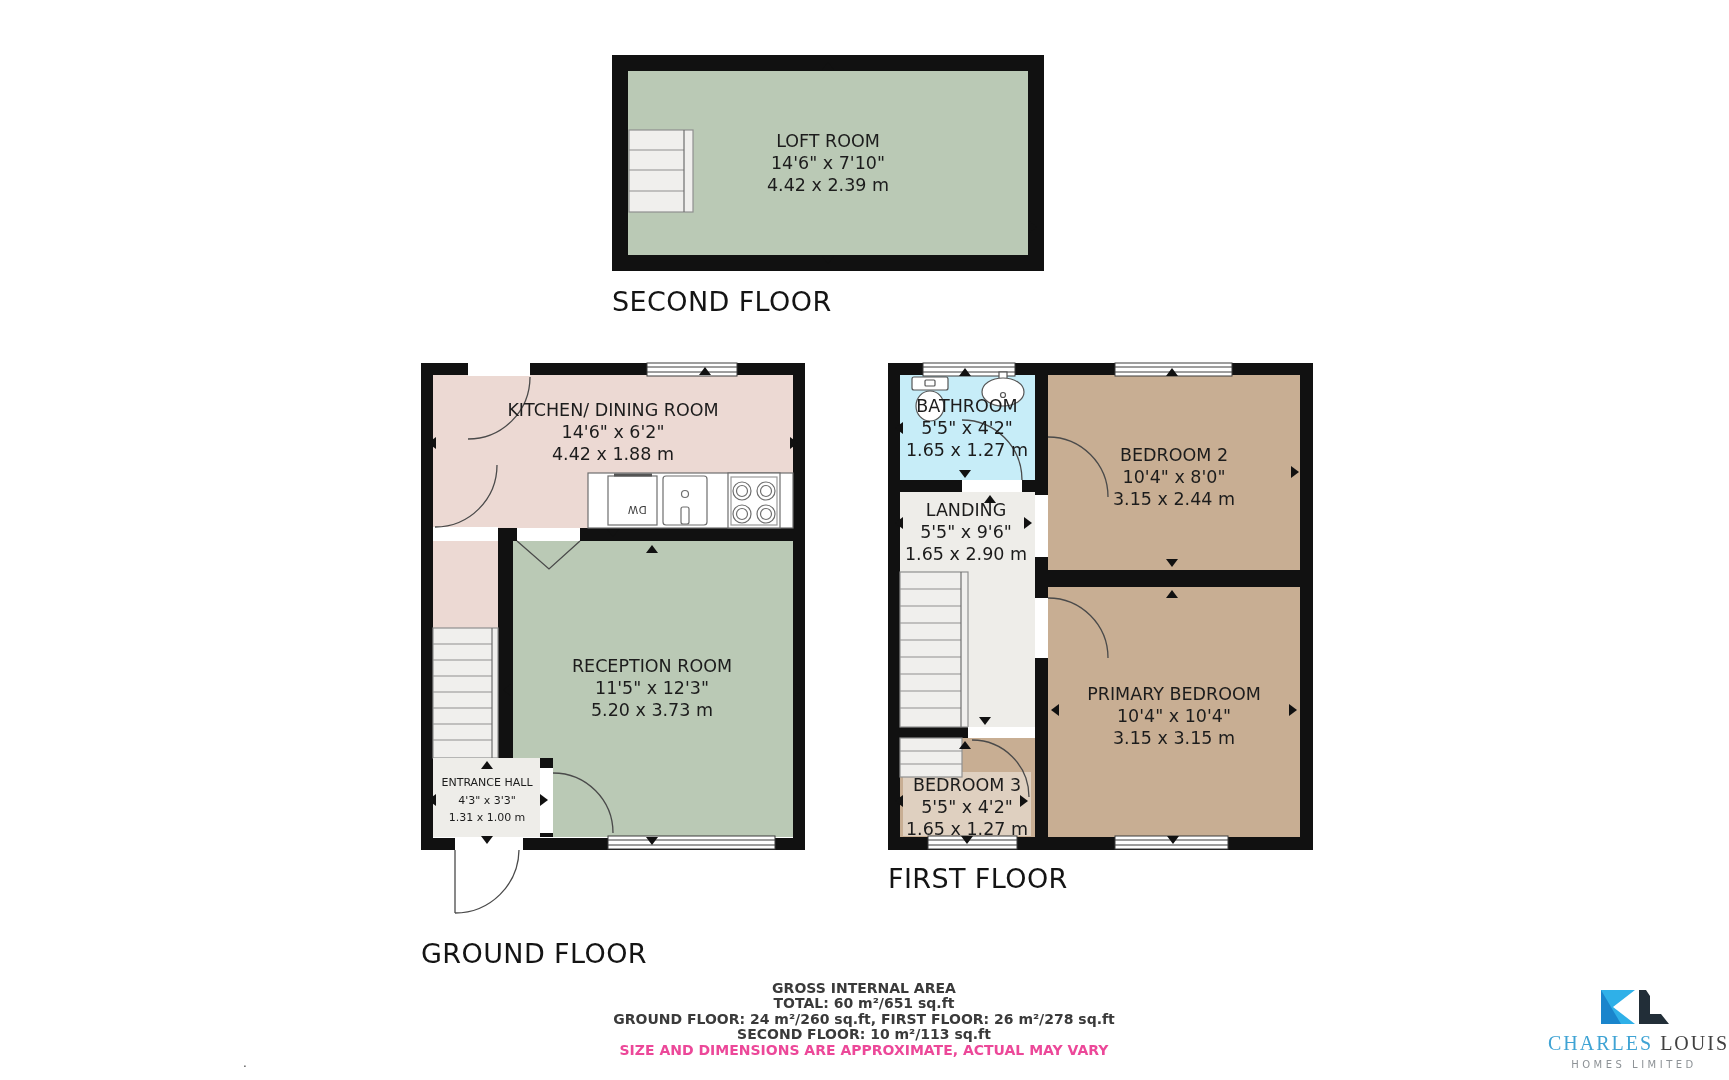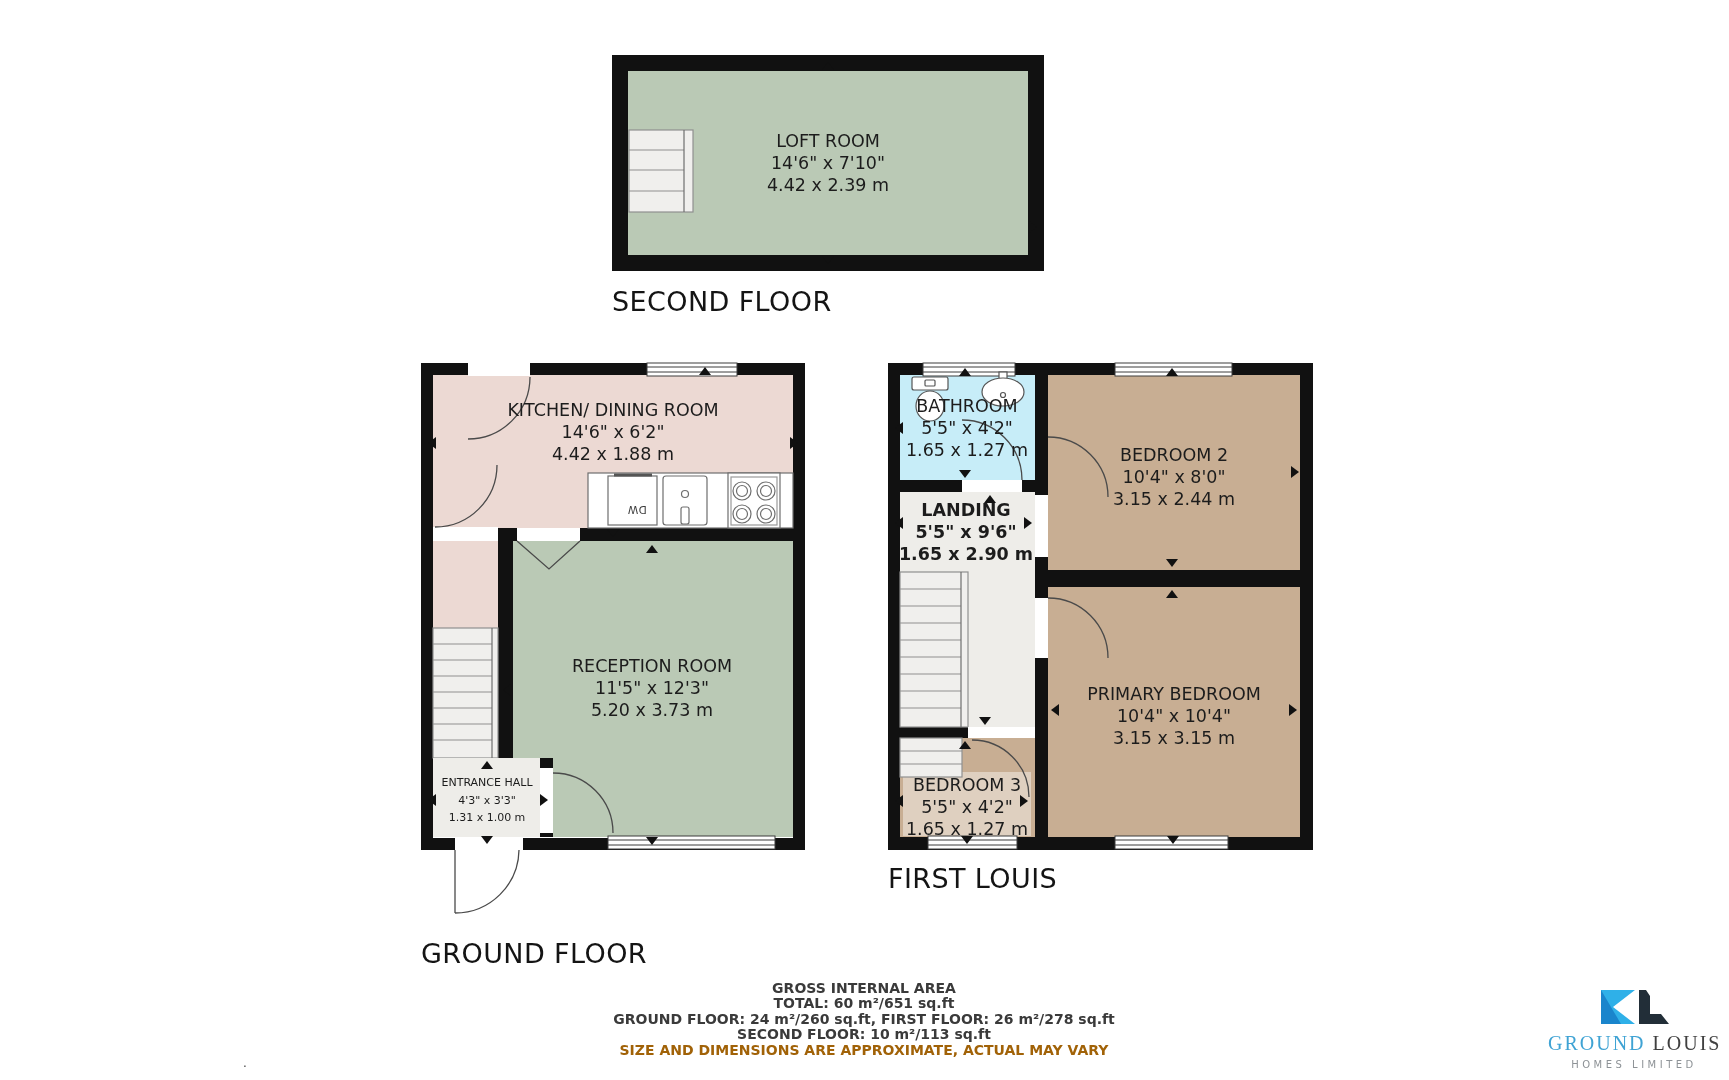--- a/index.html
+++ b/index.html
@@ -6,21 +6,21 @@
   .canvas{position:relative;width:1729px;height:1080px;background:#ffffff;overflow:hidden;
           font-family:"DejaVu Sans","Liberation Sans",sans-serif;color:#1b1b1b;}
   .plan-svg{position:absolute;left:0;top:0;}
   .room-label{position:absolute;transform:translate(-50%,-50%);text-align:center;
               font-size:17.5px;line-height:22px;color:#1c1c1c;white-space:nowrap;}
   .room-label .rname{white-space:nowrap;}
   .room-label.small{font-size:11px;line-height:17.5px;white-space:normal;width:126px;}
   .floor-label{position:absolute;font-size:27px;letter-spacing:0.4px;color:#141414;}
   .footer{position:absolute;left:864px;top:981px;transform:translateX(-50%);
           text-align:center;font-size:14px;line-height:15.4px;font-weight:600;color:#3a3a3a;}
-  .footer .disclaimer{color:#a16207;}
+  .footer .disclaimer{color:#ec4899;}
   .logo{position:absolute;left:1548px;top:988px;width:172px;text-align:center;}
   .logo-mark{display:block;margin:0 auto;}
   .logo-name{font-family:"Liberation Serif","DejaVu Serif",serif;font-size:20px;
              letter-spacing:2px;white-space:nowrap;margin-top:2px;}
   .logo-name .primary{color:#3fa3d4;}
   .logo-name .secondary{color:#404040;}
   .logo-tagline{font-size:10px;letter-spacing:3.5px;color:#8d9296;margin-top:4px;}
   .stray-dot{position:absolute;left:243px;top:1056px;font-size:12px;color:#444;}
 </style>
 </head>
@@ -269,21 +269,21 @@
     <div class="rdim">4'3" x 3'3"</div>
     <div class="rdim">1.31 x 1.00 m</div>
   </div>
 
   <div class="room-label" style="left:967px;top:428px;">
     <div class="rname">BATHROOM</div>
     <div class="rdim">5'5" x 4'2"</div>
     <div class="rdim">1.65 x 1.27 m</div>
   </div>
 
-  <div class="room-label" style="left:966px;top:532px;font-weight:bold;">
+  <div class="room-label" style="left:966px;top:532px;">
     <div class="rname">LANDING</div>
     <div class="rdim">5'5" x 9'6"</div>
     <div class="rdim">1.65 x 2.90 m</div>
   </div>
 
   <div class="room-label" style="left:1174px;top:477px;">
     <div class="rname">BEDROOM 2</div>
     <div class="rdim">10'4" x 8'0"</div>
     <div class="rdim">3.15 x 2.44 m</div>
   </div>
@@ -295,39 +295,39 @@
   </div>
 
   <div class="room-label" style="left:967px;top:807px;">
     <div class="rname">BEDROOM 3</div>
     <div class="rdim">5'5" x 4'2"</div>
     <div class="rdim">1.65 x 1.27 m</div>
   </div>
 
   <div class="floor-label" style="left:612px;top:286px;">SECOND FLOOR</div>
   <div class="floor-label" style="left:421px;top:938px;">GROUND FLOOR</div>
-  <div class="floor-label" style="left:888px;top:863px;">FIRST LOUIS</div>
+  <div class="floor-label" style="left:888px;top:863px;">FIRST FLOOR</div>
 
   <div class="footer">
     <div>GROSS INTERNAL AREA</div>
     <div>TOTAL: 60 m²/651 sq.ft</div>
     <div>GROUND FLOOR: 24 m²/260 sq.ft, FIRST FLOOR: 26 m²/278 sq.ft</div>
     <div>SECOND FLOOR: 10 m²/113 sq.ft</div>
     <div class="disclaimer">SIZE AND DIMENSIONS ARE APPROXIMATE, ACTUAL MAY VARY</div>
   </div>
 
   <div class="logo">
     <svg class="logo-mark" width="84" height="42" viewBox="0 0 84 42">
       <rect x="9" y="2" width="34" height="34" fill="#2fb0e8"></rect>
       <polygon points="9,2 9,36 29,36" fill="#1a85cc"></polygon>
       <polygon points="43,2 21,19 43,36" fill="#ffffff"></polygon>
       <path d="M 47,2 L 54,2 L 58,8 L 58,26 L 69,26 L 77,36 L 47,36 Z" fill="#222e38"></path>
     </svg>
     <div class="logo-name">
-      <span class="primary">GROUND</span>
+      <span class="primary">CHARLES</span>
       <span> </span>
       <span class="secondary">LOUIS</span>
     </div>
     <div class="logo-tagline">HOMES LIMITED</div>
   </div>
 
   <span class="stray-dot">.</span>
 
 </div>
 

